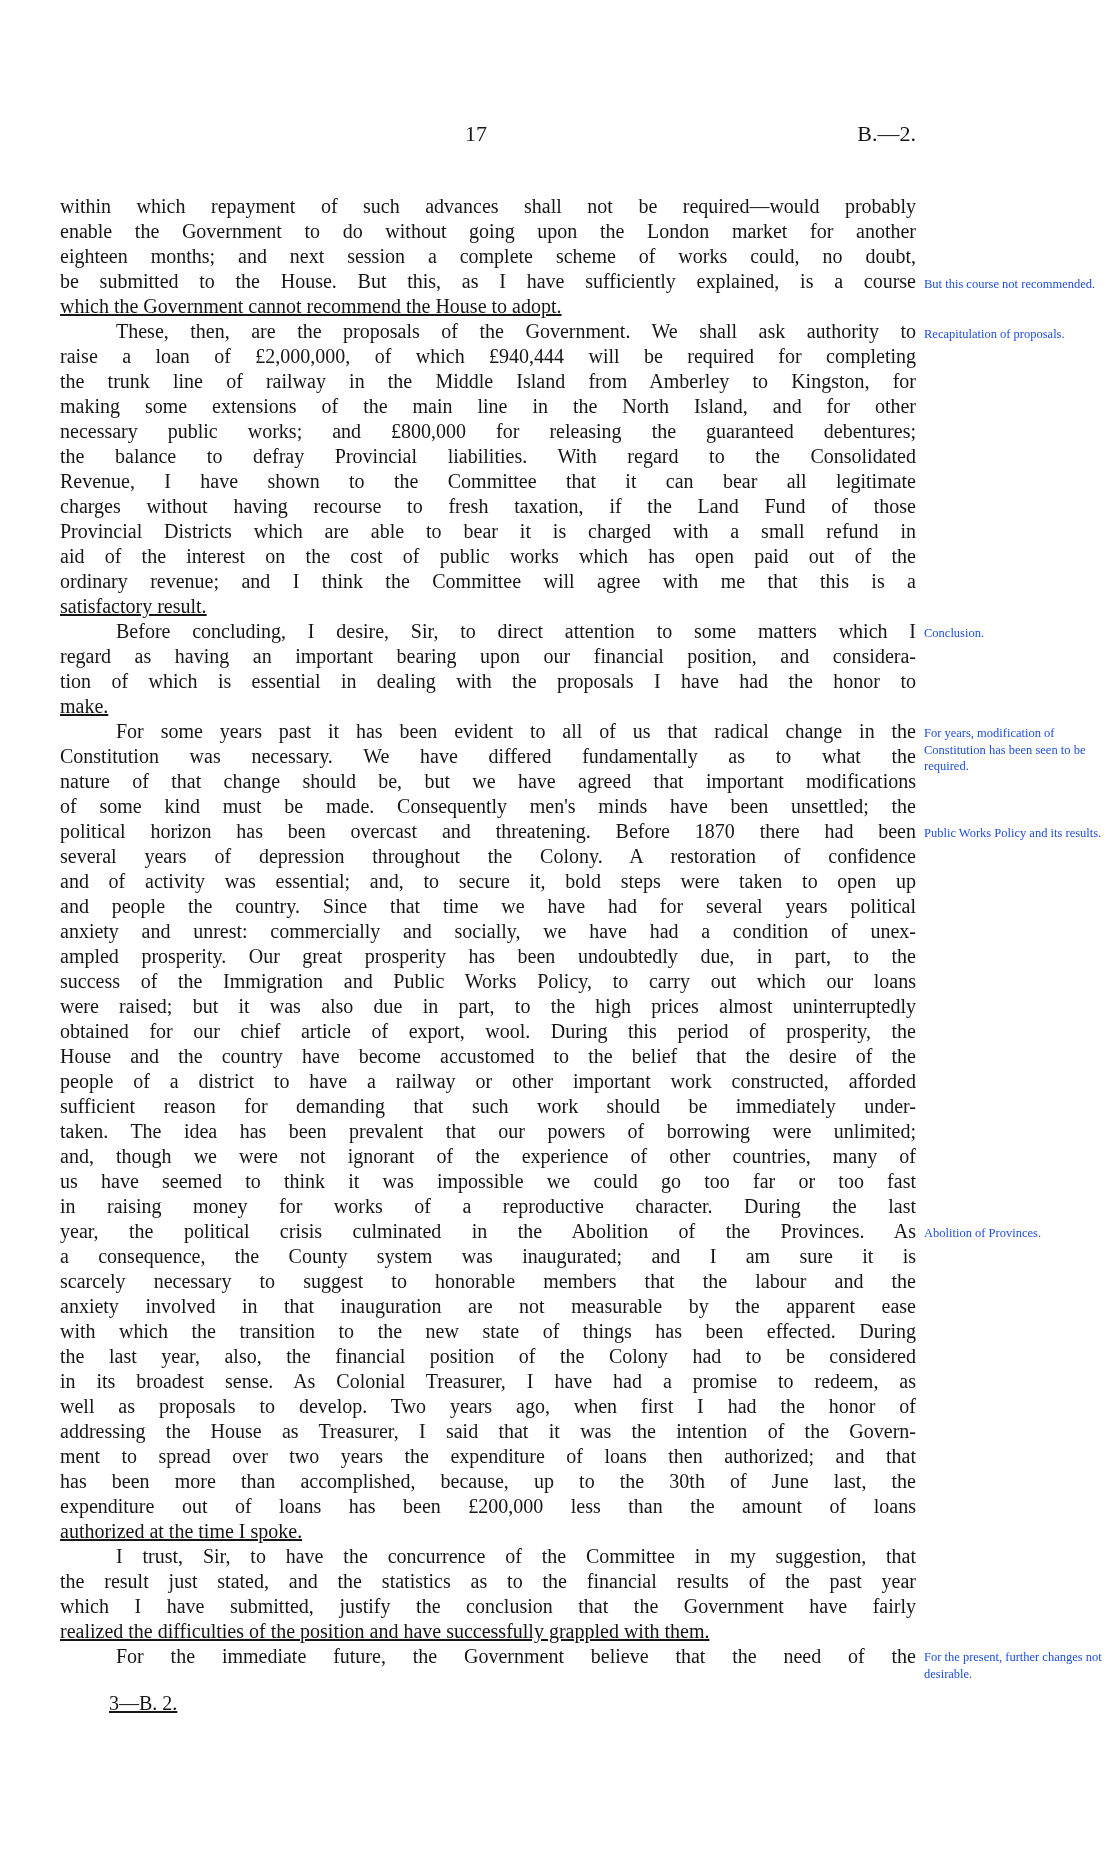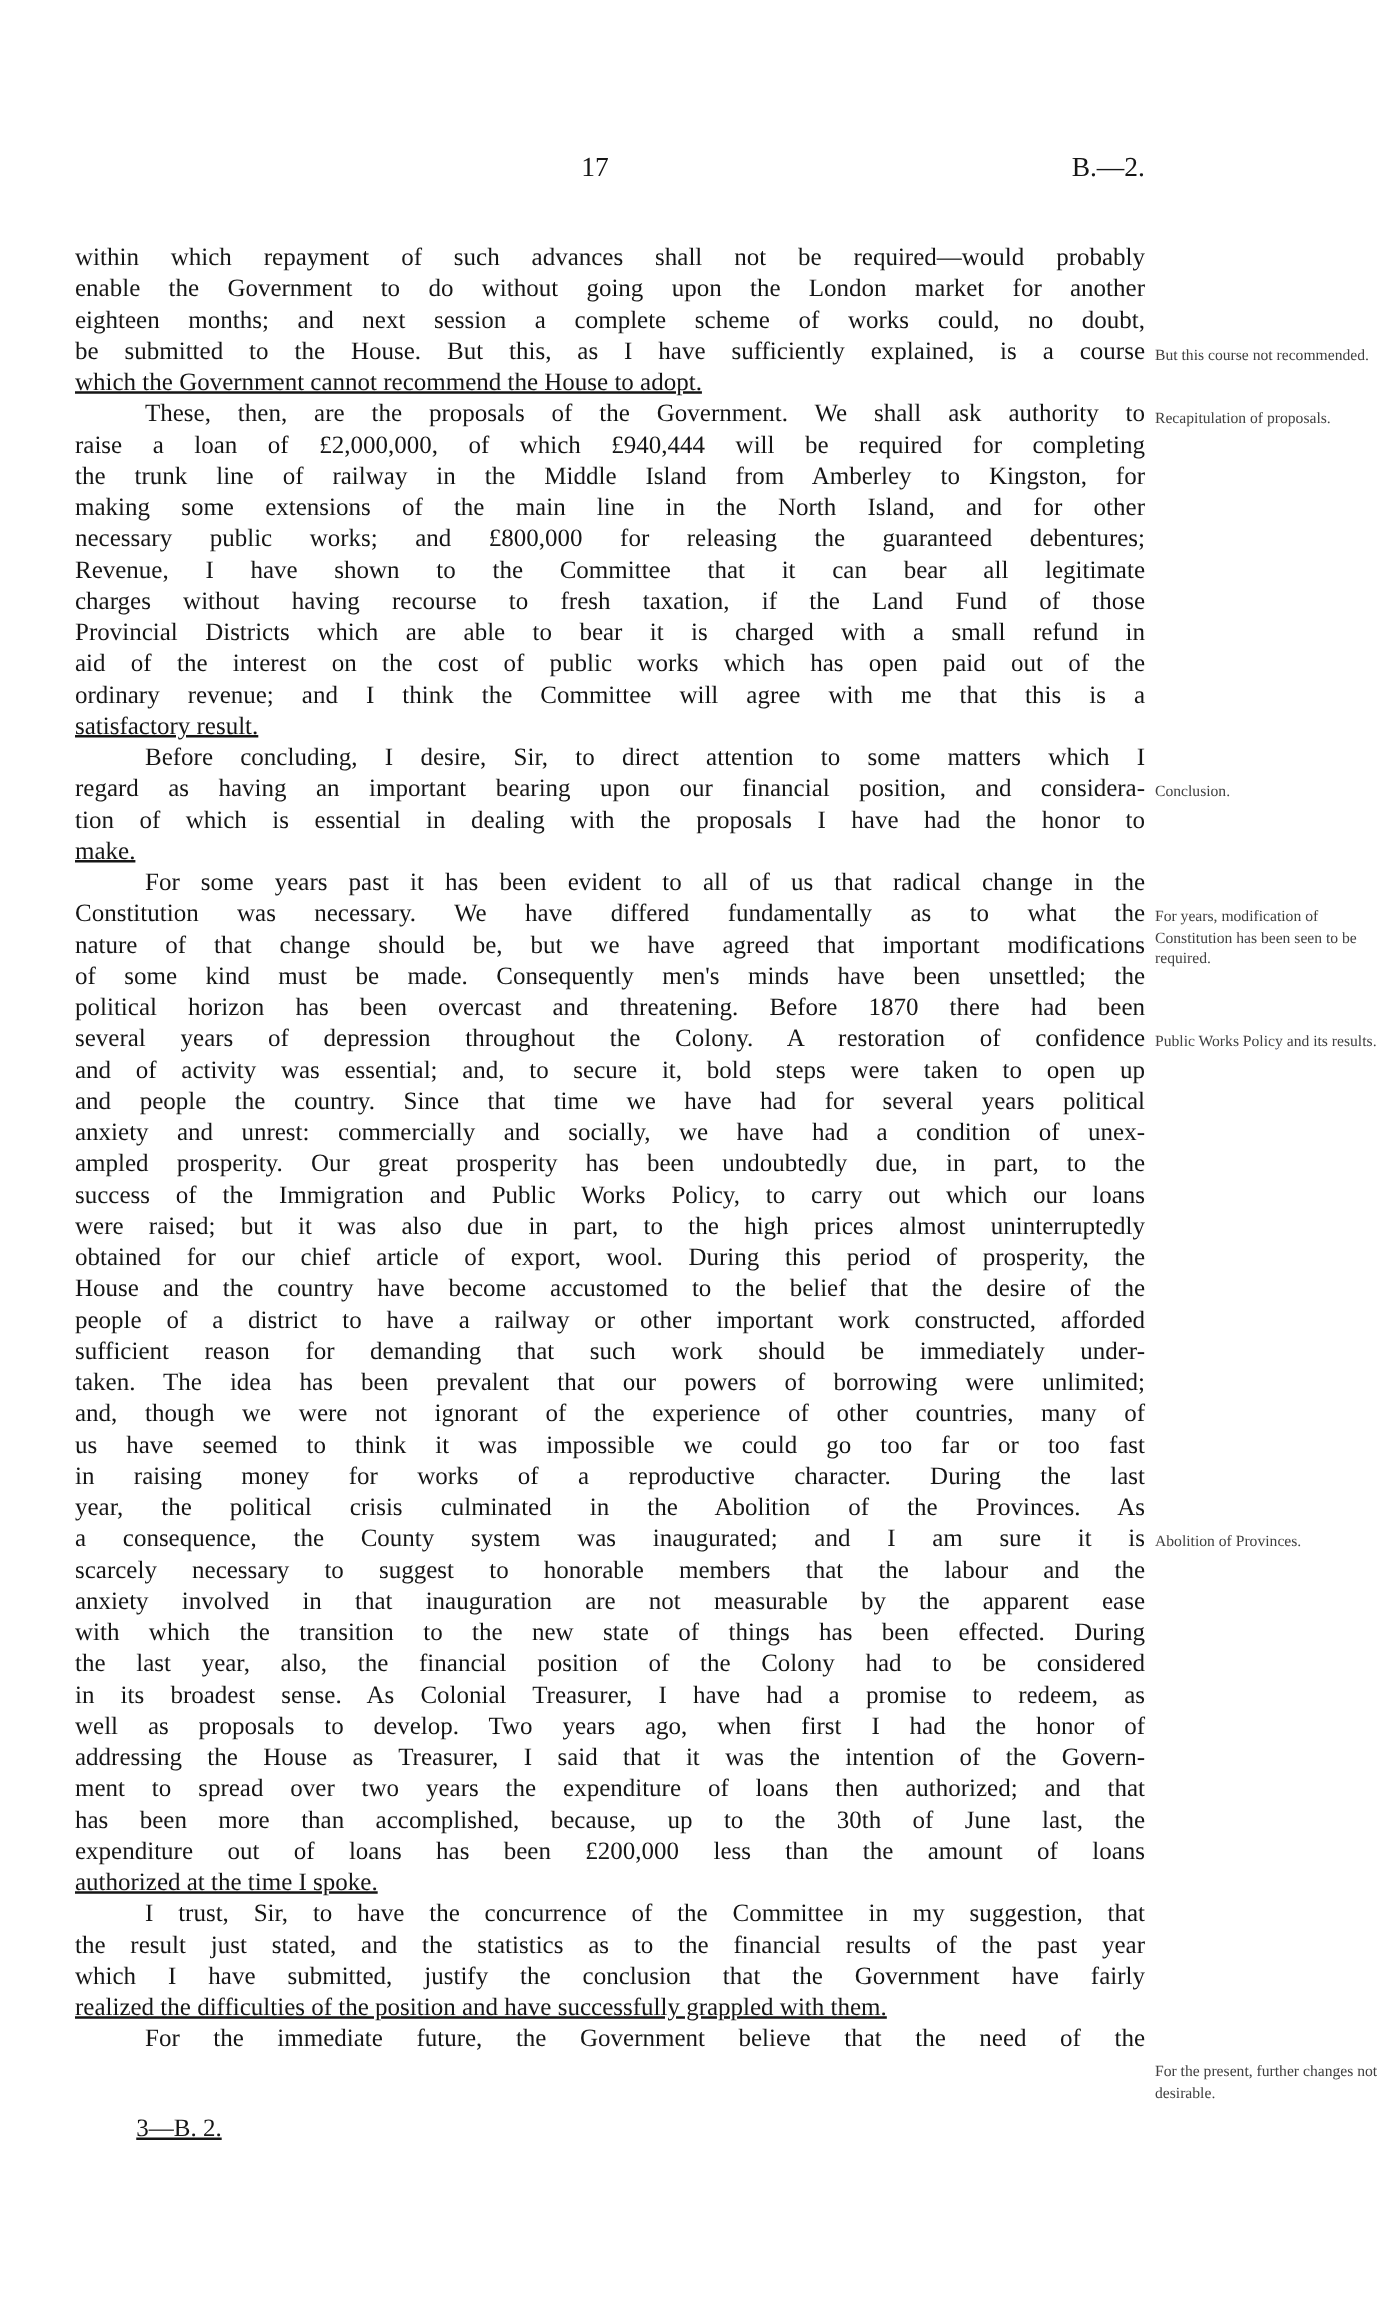--- a/index.html
+++ b/index.html
@@ -46,21 +46,21 @@
     margin-left: 24px;
   }
   .line.endline { text-align-last: left; text-decoration: underline; }
   .line.indent { text-indent: 56px; }
   .margin-note {
     position: absolute;
     left: 924px;
     width: 182px;
     font-size: 12.5px;
     line-height: 1.32;
-    color: #404040;
+    color: #1d4ed8;
   }
   .footer-imprint {
     position: absolute;
     left: 109px;
     top: 1692px;
     font-size: 20px;
     text-decoration: underline;
   }
 </style>
 </head>
@@ -80,20 +80,21 @@
         <div class="line">eighteen months; and next session a complete scheme of works could, no doubt,</div>
         <div class="line">be submitted to the House. But this, as I have sufficiently explained, is a course</div>
         <div class="line endline">which the Government cannot recommend the House to adopt.</div>
       </div>
       <div class="paragraph">
         <div class="line indent">These, then, are the proposals of the Government. We shall ask authority to</div>
         <div class="line">raise a loan of £2,000,000, of which £940,444 will be required for completing</div>
         <div class="line">the trunk line of railway in the Middle Island from Amberley to Kingston, for</div>
         <div class="line">making some extensions of the main line in the North Island, and for other</div>
         <div class="line">necessary public works; and £800,000 for releasing the guaranteed debentures;</div>
+        <div class="line">the balance to defray Provincial liabilities. With regard to the Consolidated</div>
         <div class="line">Revenue, I have shown to the Committee that it can bear all legitimate</div>
         <div class="line">charges without having recourse to fresh taxation, if the Land Fund of those</div>
         <div class="line">Provincial Districts which are able to bear it is charged with a small refund in</div>
         <div class="line">aid of the interest on the cost of public works which has open paid out of the</div>
         <div class="line">ordinary revenue; and I think the Committee will agree with me that this is a</div>
         <div class="line endline">satisfactory result.</div>
       </div>
       <div class="paragraph">
         <div class="line indent">Before concluding, I desire, Sir, to direct attention to some matters which I</div>
         <div class="line">regard as having an important bearing upon our financial position, and considera-</div>

